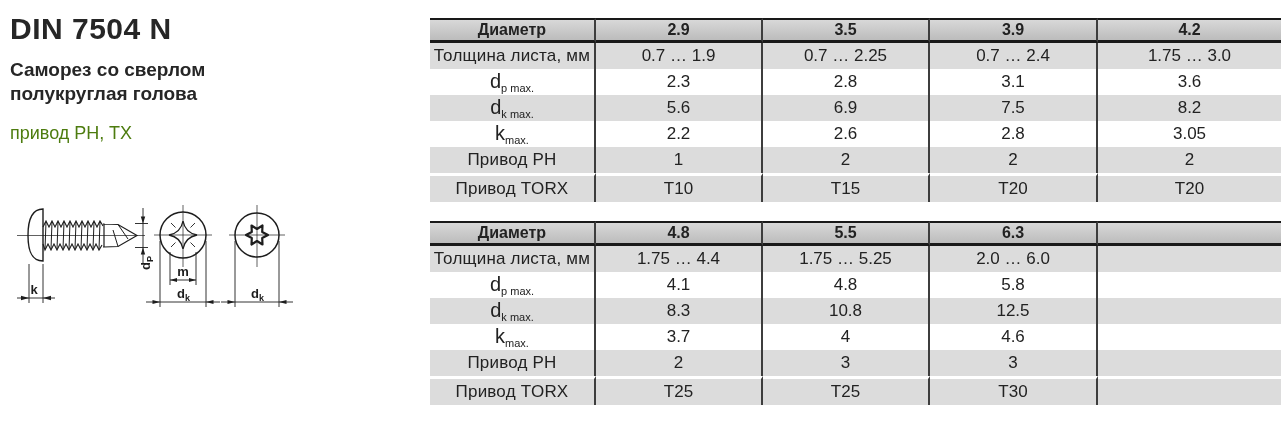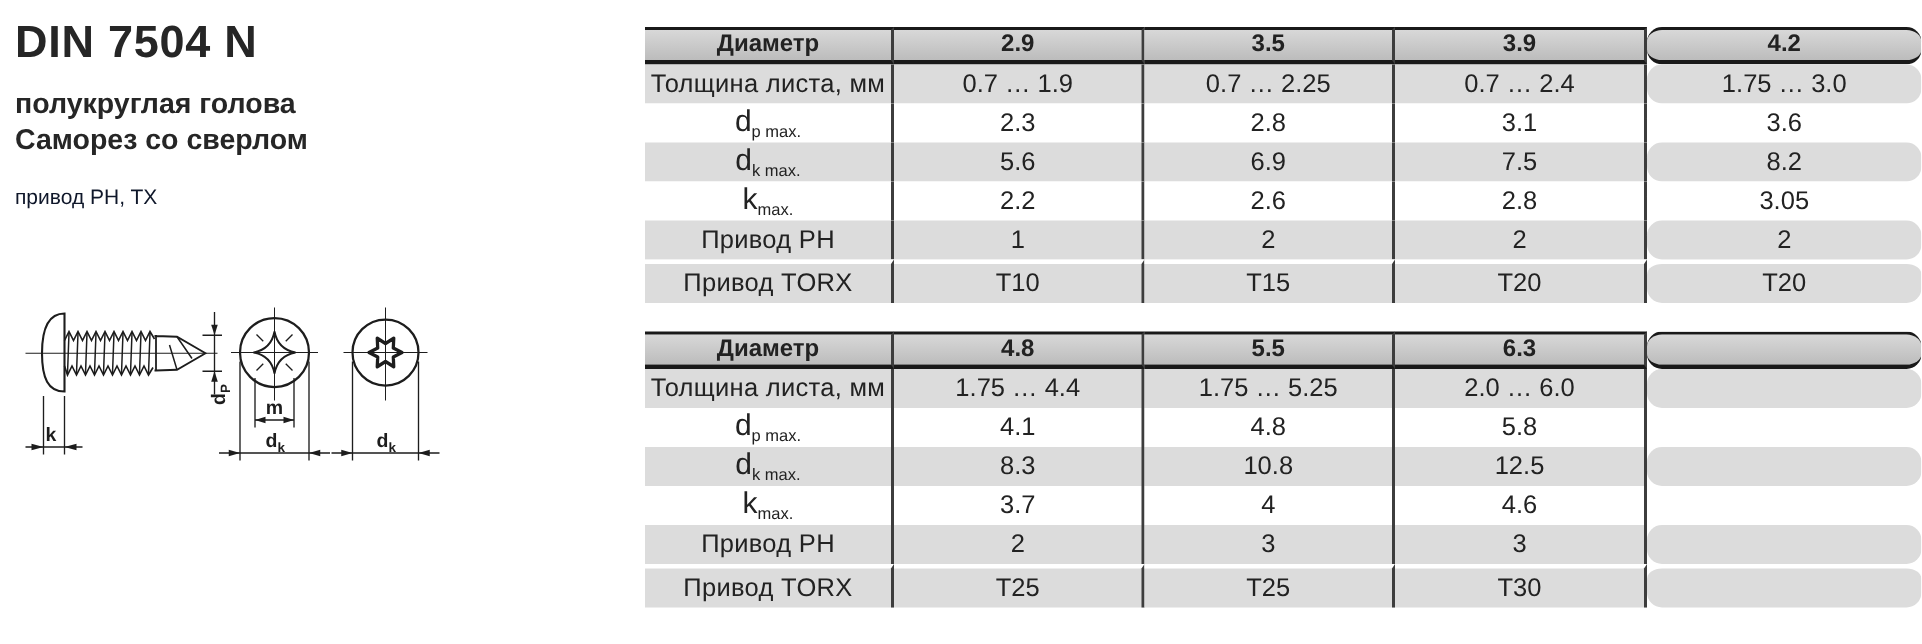--- a/index.html
+++ b/index.html
@@ -9,40 +9,40 @@
   }
   
   .title{
     position:absolute;left:10px;top:12px;font-size:30px;font-weight:bold;
     color:#262626;letter-spacing:.5px;
   }
   .subtitle{
     position:absolute;left:10px;top:58px;font-size:19px;font-weight:bold;
     line-height:24px;color:#262626;
   }
-  .drive-note{position:absolute;left:10px;top:123px;font-size:14px;color:#0f172a;}
+  .drive-note{position:absolute;left:10px;top:123px;font-size:18px;color:#4d7c0f;}
   .head-note{position:absolute;left:10px;top:161px;font-size:15px;color:#2d2d2d;}
   .drawing{position:absolute;left:5px;top:196px;width:300px;height:133px;}
   .drawing svg{display:block;}
   .dwg-label{font-family:"Liberation Sans",sans-serif;font-weight:bold;font-size:13px;fill:#1d1d1d;}
   .dwg-sub{font-size:9px;}
 
   
   .tables{position:absolute;left:430px;top:18px;width:851px;}
   table.dim{
     border-collapse:separate;border-spacing:0;table-layout:fixed;width:851px;
   }
   table.dim + table.dim{margin-top:19px;}
   .c0{width:166px;}.c1{width:167px;}.c2{width:167px;}.c3{width:168px;}.c4{width:183px;}
   table.dim th,table.dim td{
     padding:0;margin:0;text-align:center;vertical-align:middle;
     font-family:"Liberation Sans",sans-serif;color:#222;
     border-right:2px solid #3d3d3d;overflow:hidden;white-space:nowrap;
   }
-  table.dim th:last-child,table.dim td:last-child{border-right:none;border-radius:10px;}
+  table.dim th:last-child,table.dim td:last-child{border-right:none;}
   table.dim th{
     height:20px;font-size:16px;font-weight:bold;
     background:linear-gradient(#d8d8d8,#bcbcbc);
     border-top:2px solid #191919;border-bottom:3px solid #191919;
   }
   table.dim td{height:26px;font-size:17px;font-weight:normal;background:#ffffff;}
   tr.gray td{background:#dcdcdc;}
   tr.gap td{border-top:3px solid #ffffff;}
   td.lbl-small,th.lbl{font-size:13px;font-weight:bold;}
   th.lbl{font-size:16px;}
@@ -50,22 +50,22 @@
   .dim-main{font-size:20px;}
   .dim-sub{font-size:11px;vertical-align:-4px;}
 </style>
 </head>
 <body>
 
 <div class="page">
 
   <div class="title">DIN 7504 N</div>
   <div class="subtitle">
+    <div>Саморез со сверлом</div>
     <div>полукруглая голова</div>
-    <div>Саморез со сверлом</div>
   </div>
   <div class="drive-note">привод PH, TX</div>
 
   <div class="drawing">
     <svg width="300" height="133" viewBox="0 0 300 133">
       <g stroke="#1d1d1d" fill="none" stroke-width="1.4">
 
         <g>
           <path d="M38,13 C27,13 23,23 23,39.5 C23,56 27,65 38,65 Z"></path>
 

